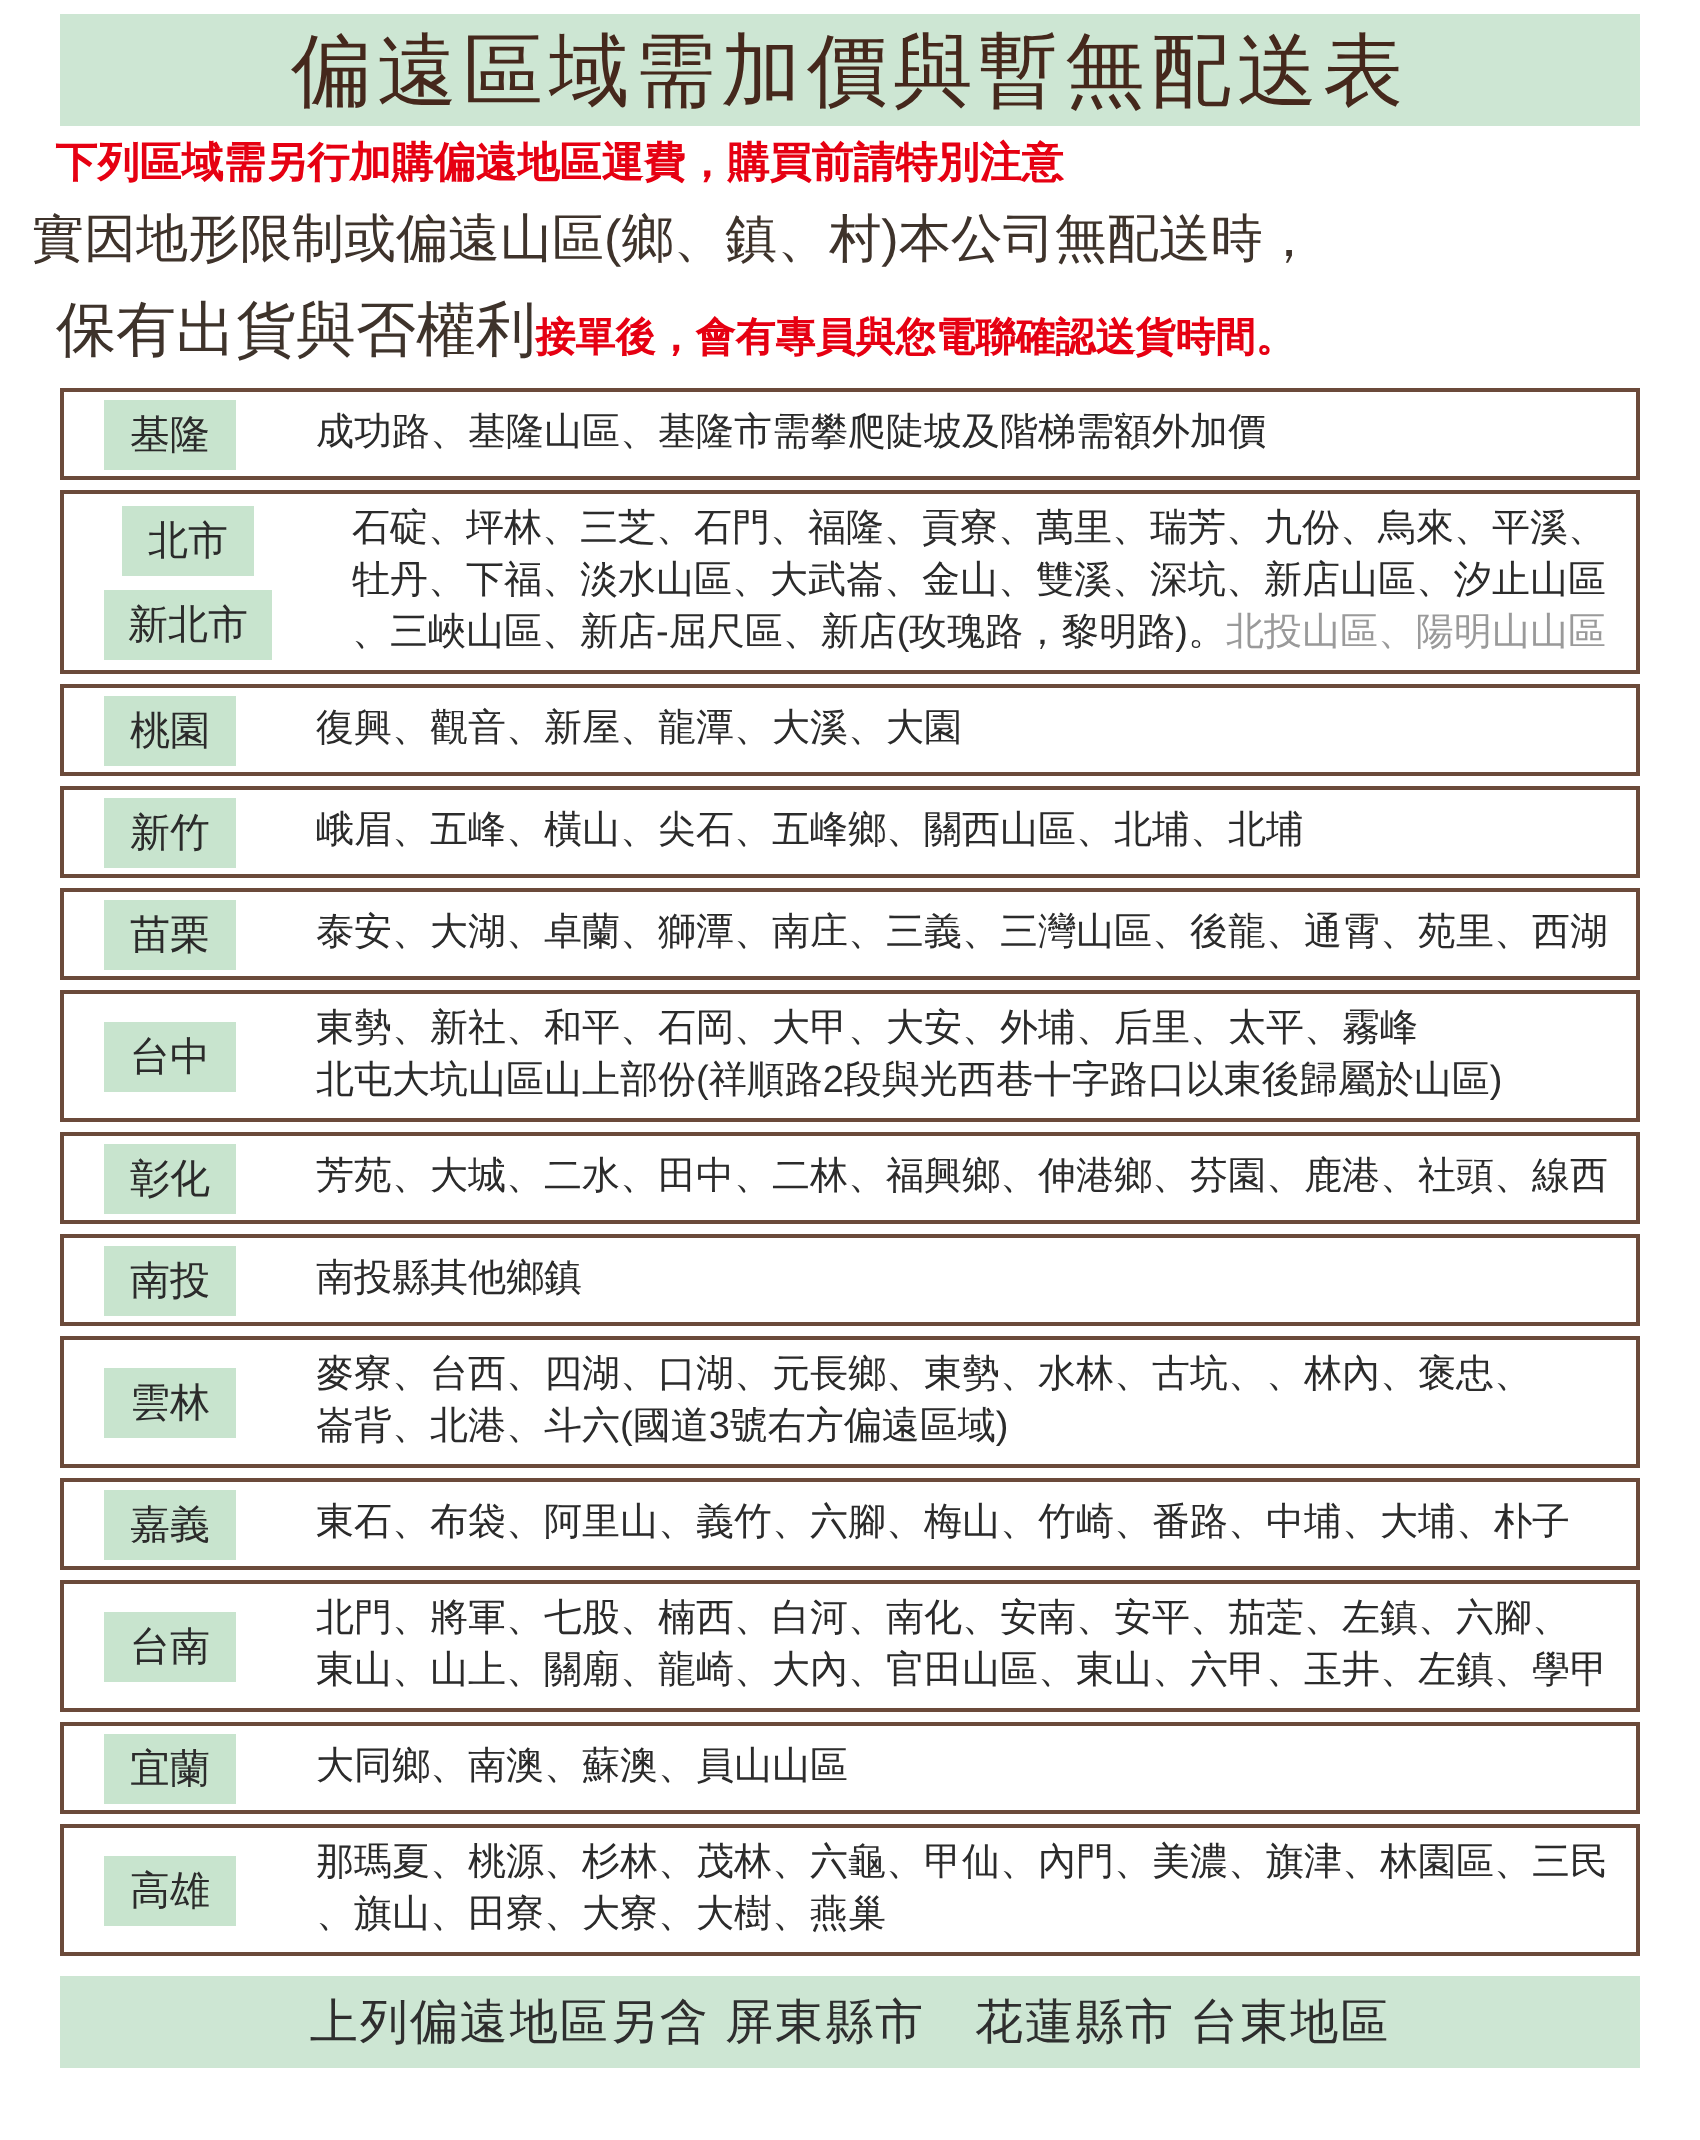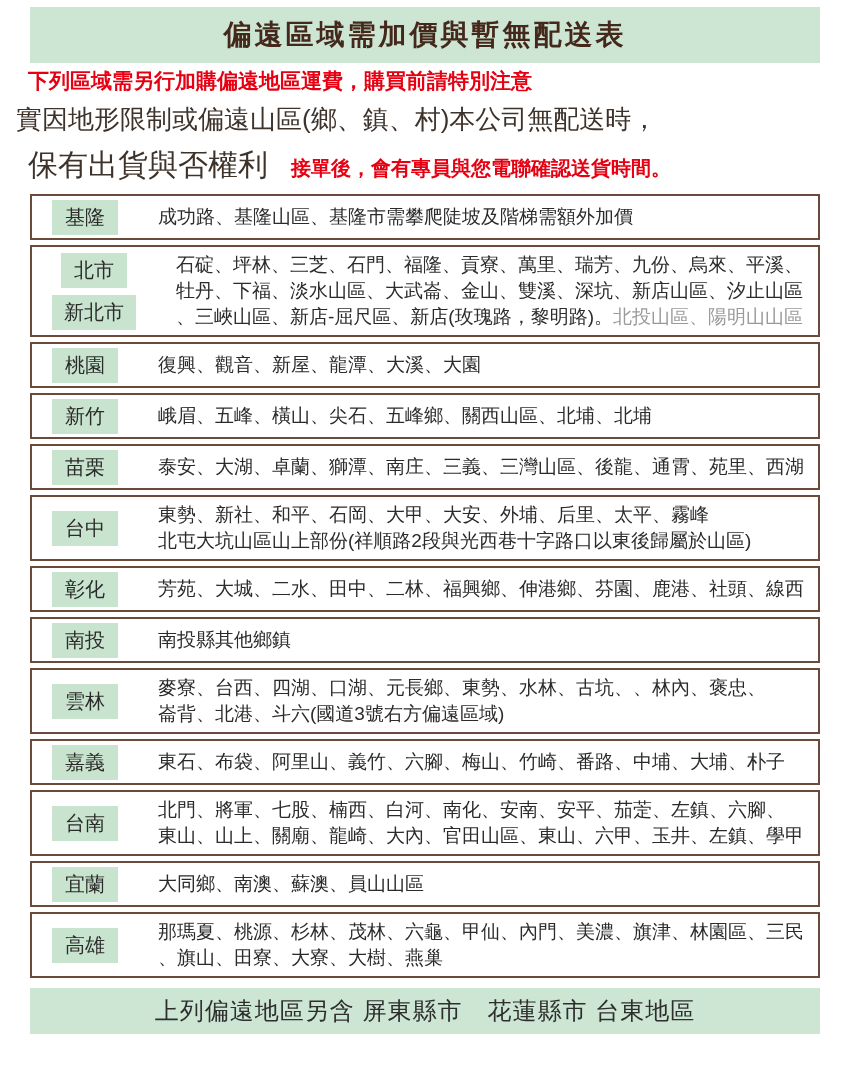--- a/index.html
+++ b/index.html
@@ -20,38 +20,38 @@
     font-family:"Liberation Sans","DejaVu Sans",sans-serif;
     position:relative;
   }
   .page{width:850px;height:1070px;padding-top:7px;}
   .band{
     margin:0 30px;background:var(--green-band);
     display:flex;align-items:center;justify-content:center;
   }
   .title-band{height:56px;}
   .title-band .title{
-    font-size:28px;font-weight:bold;color:var(--title-brown);
+    font-size:40px;font-weight:normal;color:var(--title-brown);
     letter-spacing:3px;white-space:nowrap;
   }
   .red-notice{
     margin:4px 28px 0;color:var(--red);
     font-family:"Liberation Serif","DejaVu Serif",serif;
     font-weight:bold;font-size:21px;white-space:nowrap;
   }
   .body-line1{
     margin:7px 16px 0;color:var(--body-dark);
     font-size:26px;white-space:nowrap;
   }
   .body-line2{
     margin:8px 28px 0;display:flex;align-items:baseline;white-space:nowrap;
   }
   .body-line2 .main{font-size:30px;color:var(--body-dark);}
   .body-line2 .red-sub{
-    margin-left:23px;color:var(--red);font-weight:bold;font-size:20px;
+    margin-left:0;color:var(--red);font-weight:bold;font-size:20px;
     font-family:"Liberation Serif","DejaVu Serif",serif;
     text-align:right;
   }
   .blue-note{
     margin:6px 28px 0;color:var(--blue);font-size:27px;white-space:nowrap;
     text-decoration:underline;text-decoration-thickness:2px;text-underline-offset:4px;
   }
   .rows{margin:8px 30px 0;}
   .row{
     border:2px solid var(--border-brown);background:#ffffff;

